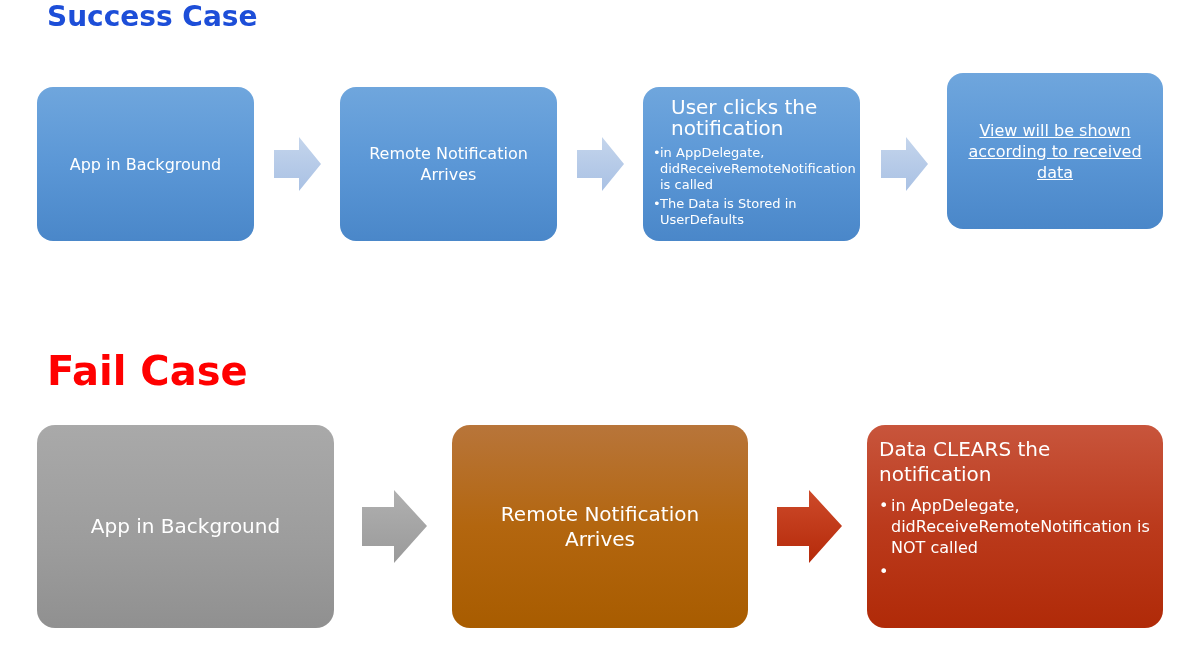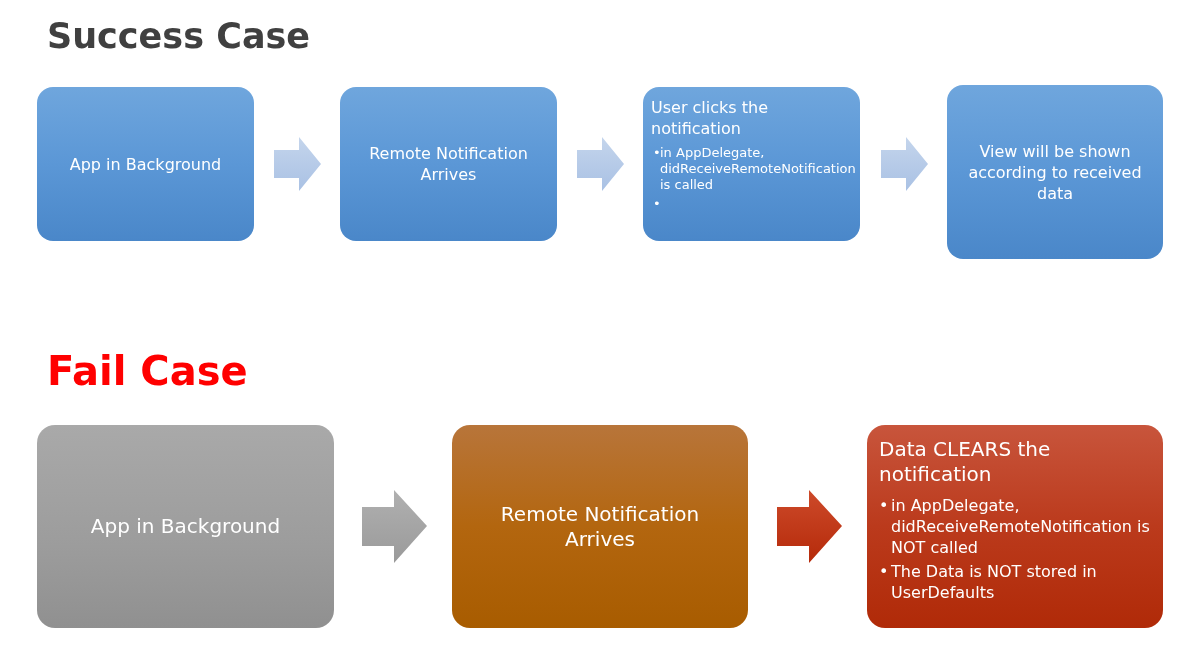--- a/index.html
+++ b/index.html
@@ -1,35 +1,35 @@
 <!DOCTYPE html>
 <html><head>
   <meta charset="utf-8">
   <style>
     html, body { margin: 0; padding: 0; background: #ffffff; }
     body { width: 1202px; height: 655px; position: relative; overflow: hidden;
            font-family: "Liberation Sans", "DejaVu Sans", sans-serif; }
     .title { position: absolute; font-weight: bold; font-size: 36px; letter-spacing: 0px;
              font-family: "DejaVu Sans", "Liberation Sans", sans-serif; }
-    .title.success { left: 47px; top: 16px; color: #404040; font-size: 35px; }
+    .title.success { left: 47px; top: 0; color: #1d4ed8; font-size: 28px; }
     .title.fail { left: 47px; top: 348px; color: #ff0000; font-size: 40px; }
 
     .box { position: absolute; border-radius: 16px; color: #ffffff; box-sizing: border-box;
            display: flex; flex-direction: column; justify-content: center; align-items: center; text-align: center;
            font-family: "DejaVu Sans", "Liberation Sans", sans-serif; }
     .blue { background: linear-gradient(to bottom, #6fa6dd 0%, #5b97d6 50%, #4a87c9 100%); }
     .grey { background: linear-gradient(to bottom, #a9a9a9 0%, #9c9c9c 60%, #909090 100%); border-radius: 18px; }
     .orange { background: linear-gradient(to bottom, #b8753a 0%, #b3660f 50%, #a85c00 100%); border-radius: 18px; }
     .red { background: linear-gradient(to bottom, #c8553c 0%, #bb3a1c 50%, #b02a08 100%); border-radius: 18px; }
 
     .box .label { font-size: 16px; line-height: 21px; padding: 0 14px; }
     .box.big .label { font-size: 20px; line-height: 25px; }
 
     .box.detailed { align-items: flex-start; justify-content: flex-start; text-align: left; }
-    .box.detailed .head { font-size: 16px; line-height: 21px; margin: 10px 12px 6px 8px; }
+    .box.detailed .head { font-size: 20px; line-height: 21px; margin: 10px 12px 6px 28px; }
     .box.detailed ul { list-style: none; margin: 0 10px 0 10px; padding: 0; }
     .box.detailed li { font-size: 13px; line-height: 16px; position: relative; padding-left: 7px; margin-bottom: 3px; }
     .box.detailed li .bullet { position: absolute; left: 0; top: 0; }
 
     .box.detailed.big .head { font-size: 20px; line-height: 25px; margin: 12px 12px 8px 12px; }
     .box.detailed.big li { font-size: 16px; line-height: 21px; padding-left: 12px; margin-bottom: 3px; }
     .box.detailed.big ul { margin-left: 12px; }
 
     .arrow { position: absolute; }
   </style>
@@ -57,29 +57,29 @@
 </div>
 
 <svg class="arrow" style="left:577px; top:137px;" width="48" height="54" viewBox="0 0 48 54">
   <polygon points="0,13 25,13 25,0 47,27 25,54 25,41 0,41" fill="url(#ga)"></polygon>
 </svg>
 
 <div class="box blue detailed" style="left:643px; top:87px; width:217px; height:154px;">
   <div class="head">User clicks the notification</div>
   <ul>
     <li><span class="bullet">•</span><span>in AppDelegate, didReceiveRemoteNotification is called</span></li>
-    <li><span class="bullet">•</span></li>
+    <li><span class="bullet">•</span><span>The Data is Stored in UserDefaults</span></li>
   </ul>
 </div>
 
 <svg class="arrow" style="left:881px; top:137px;" width="48" height="54" viewBox="0 0 48 54">
   <polygon points="0,13 25,13 25,0 47,27 25,54 25,41 0,41" fill="url(#ga)"></polygon>
 </svg>
 
-<div class="box blue" style="left:947px; top:85px; width:216px; height:174px;">
+<div class="box blue" style="left:947px; top:73px; width:216px; height:156px;text-decoration:underline;">
   <span class="label">View will be shown according to received data</span>
 </div>
 
 <div class="title fail">Fail Case</div>
 
 <div class="box grey big" style="left:37px; top:425px; width:297px; height:203px;">
   <span class="label">App in Background</span>
 </div>
 
 <svg class="arrow" style="left:362px; top:490px;" width="66" height="73" viewBox="0 0 66 73">
@@ -103,15 +103,15 @@
         <stop offset="1" stop-color="#b52a0a"></stop>
       </linearGradient>
     </defs>
   <polygon points="0,17 32,17 32,0 65,36 32,73 32,56 0,56" fill="url(#gr)"></polygon>
 </svg>
 
 <div class="box red detailed big" style="left:867px; top:425px; width:296px; height:203px;">
   <div class="head">Data CLEARS the notification</div>
   <ul>
     <li><span class="bullet">•</span><span>in AppDelegate, didReceiveRemoteNotification is NOT called</span></li>
-    <li><span class="bullet">•</span><span>The Data is NOT stored in UserDefaults</span></li>
+    <li><span class="bullet">•</span></li>
   </ul>
 </div>
 
 </body></html>

